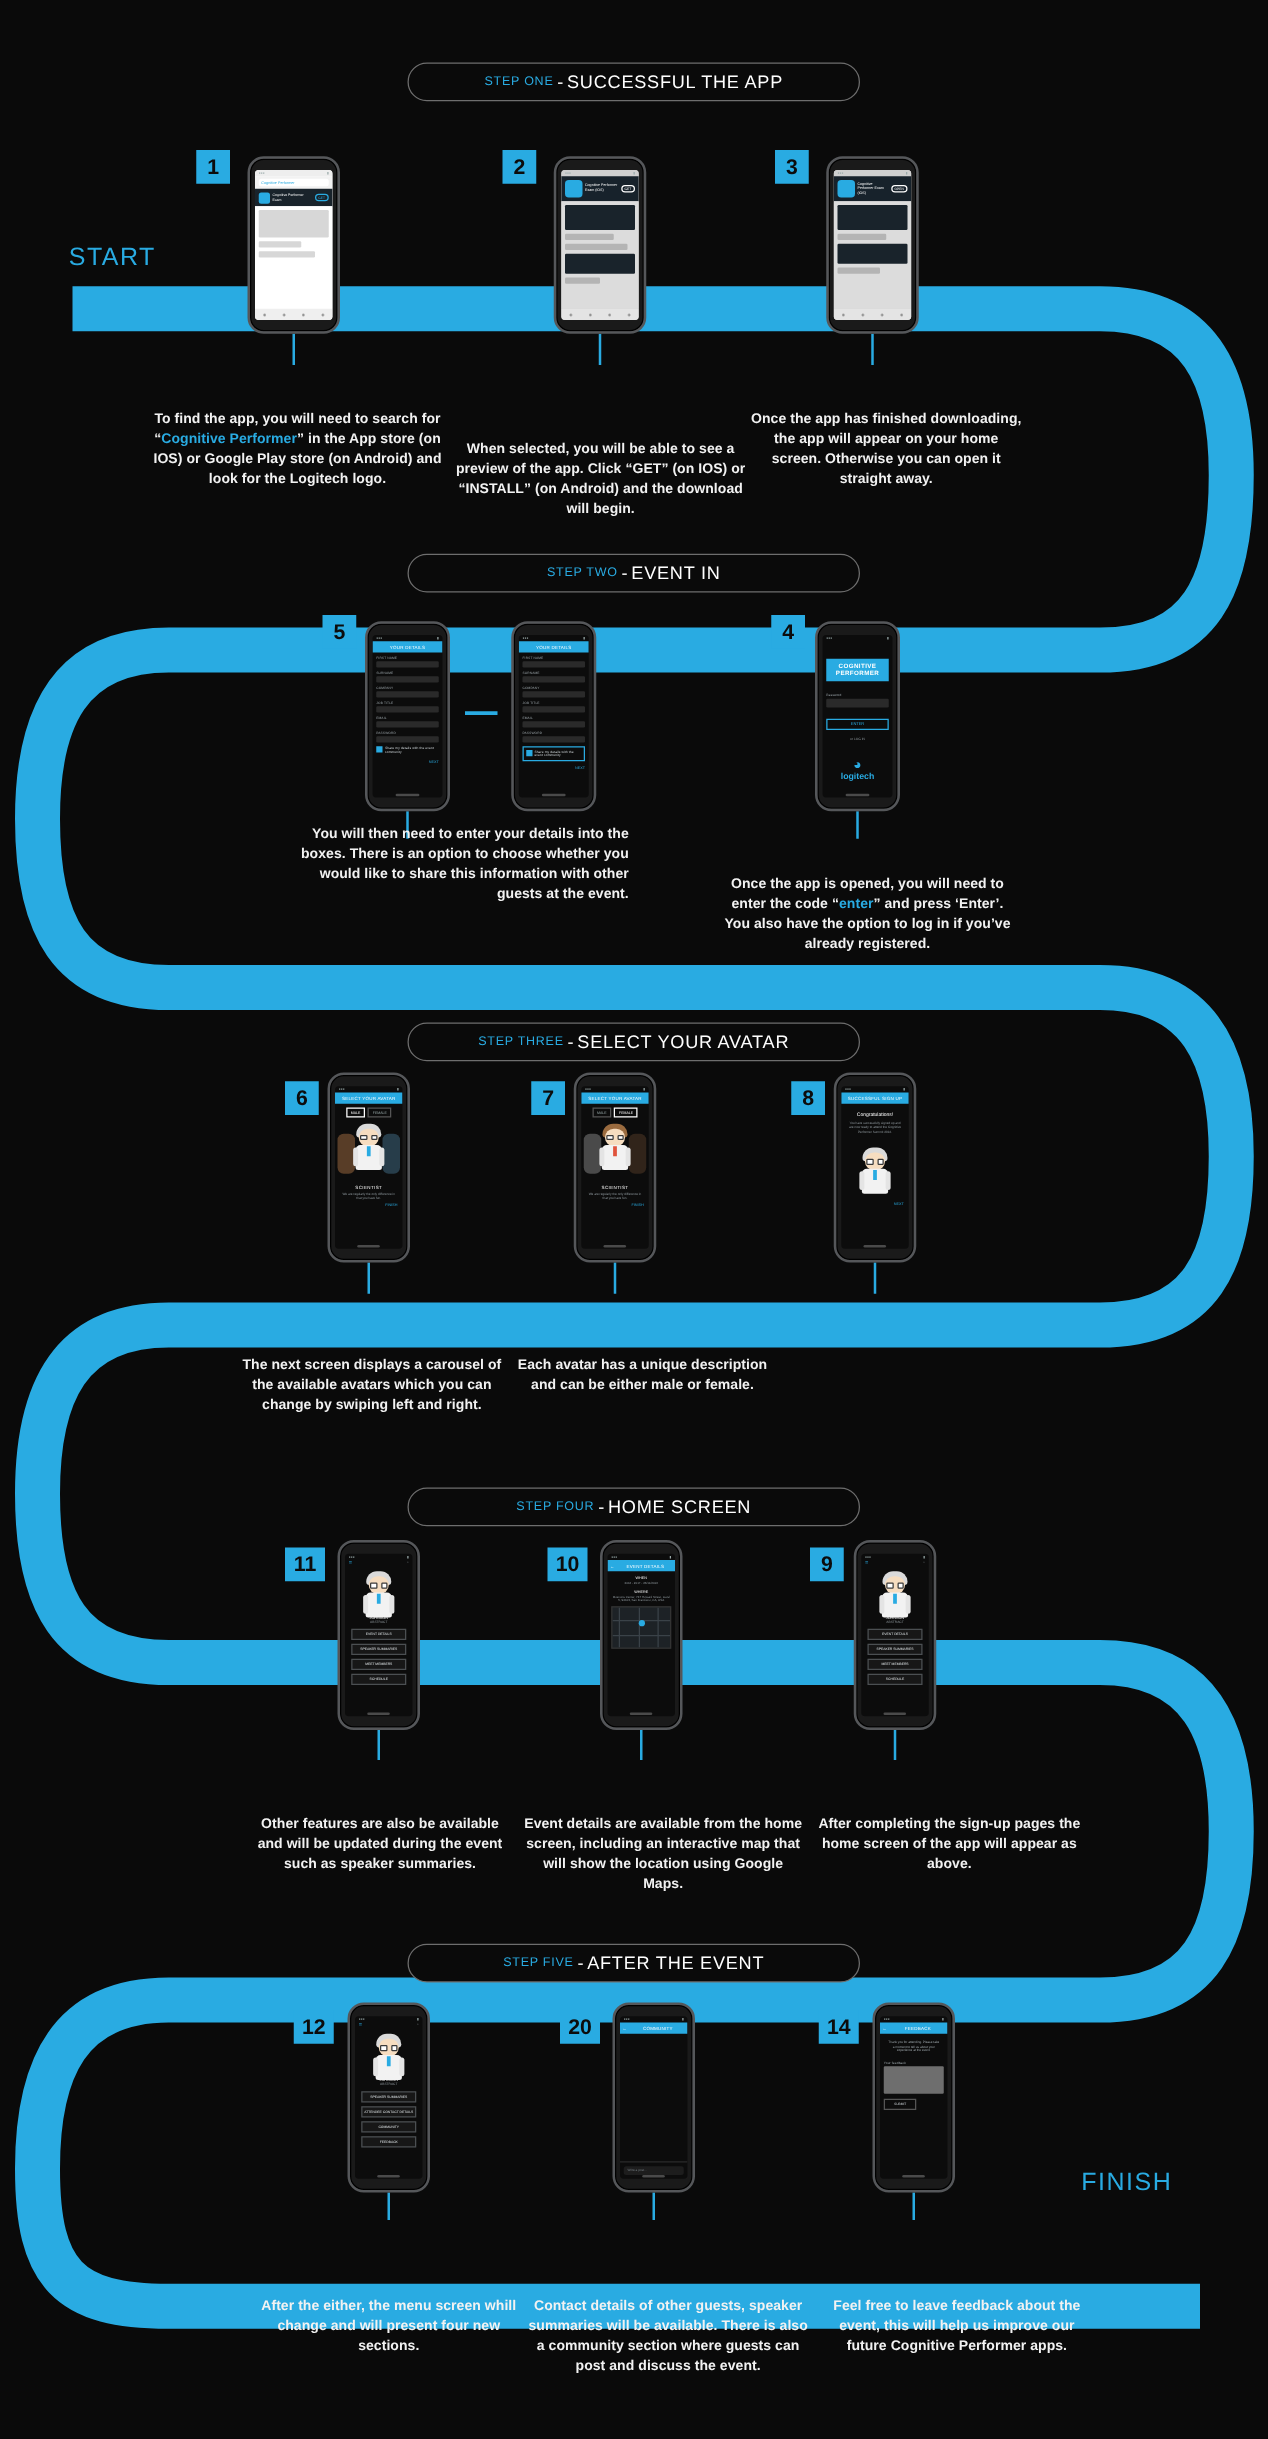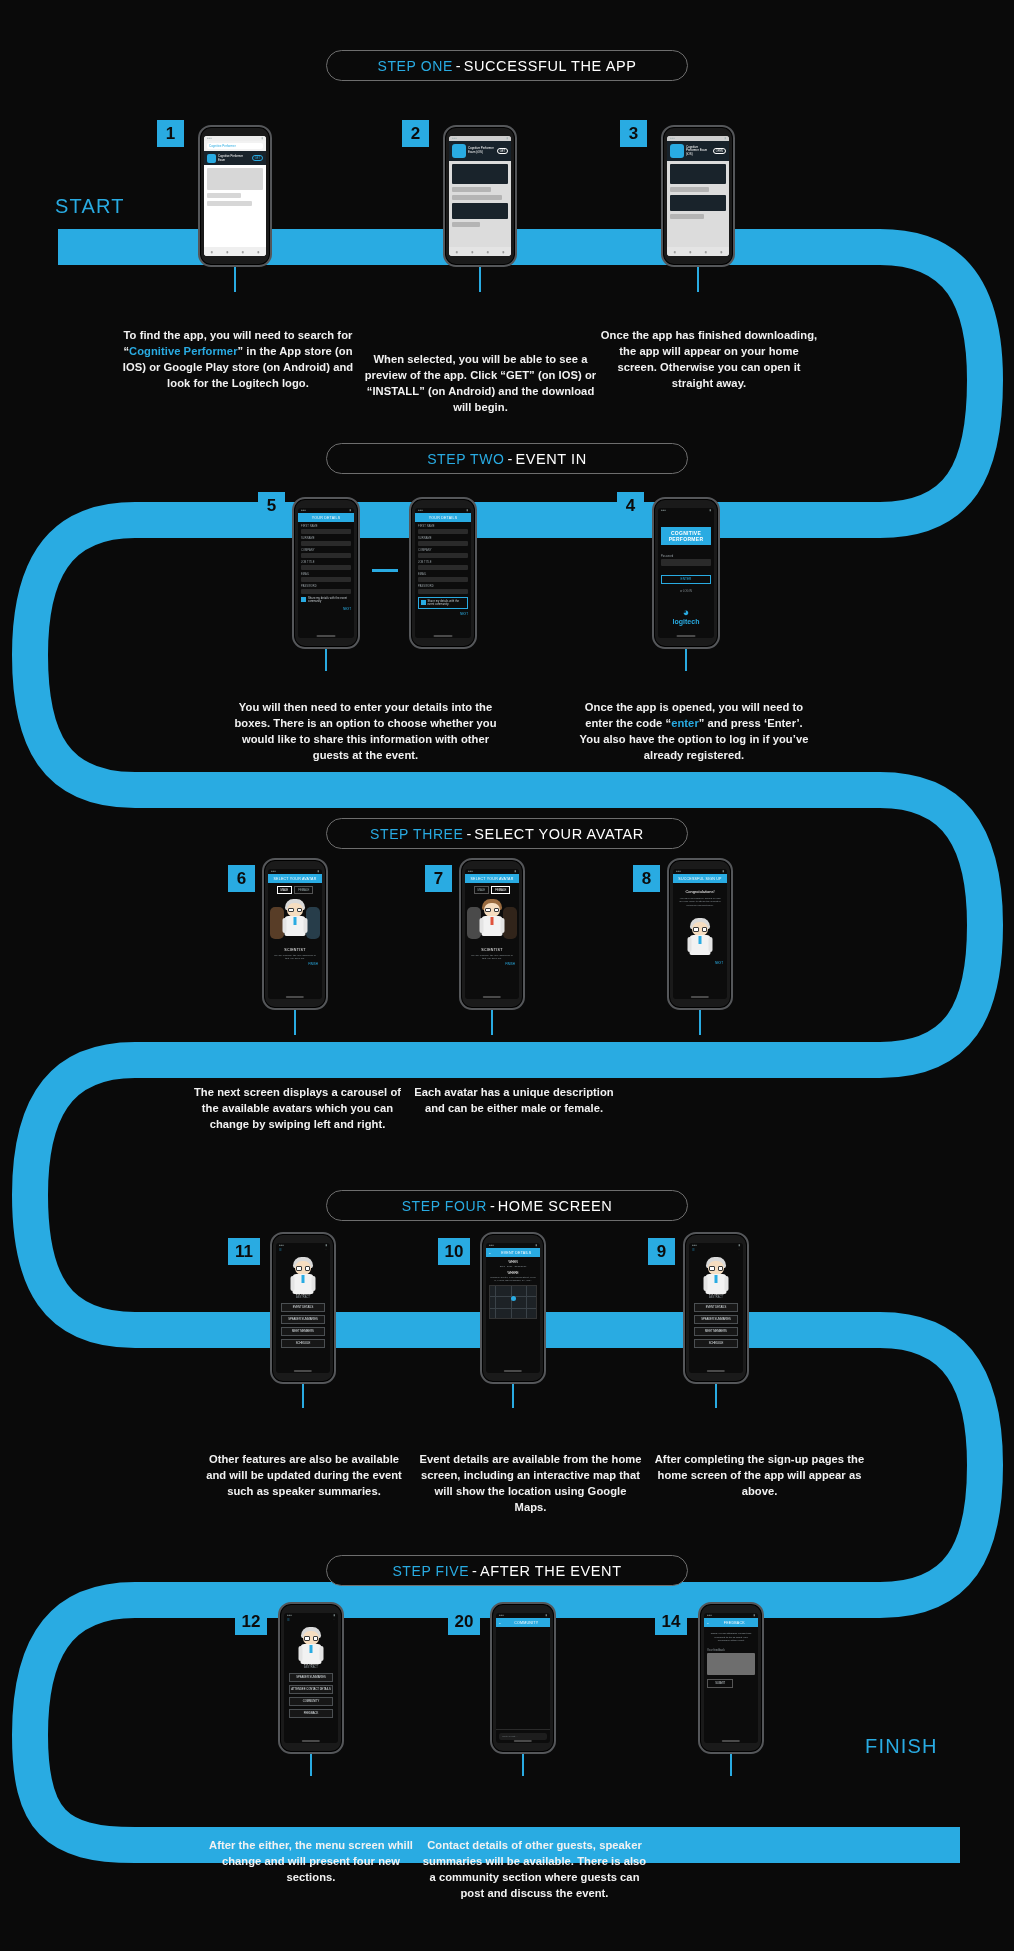--- a/index.html
+++ b/index.html
@@ -30,21 +30,21 @@
     border-radius: 16px;
     background: #0a0a0a;
     display: flex;
     align-items: center;
     justify-content: center;
     z-index: 6;
     white-space: nowrap;
   }
   .step-banner .st-num {
     color: #29abe2;
-    font-size: 14px;
+    font-size: 10px;
     letter-spacing: 0.6px;
   }
   .step-banner .st-sep {
     color: #ffffff;
     font-size: 14.5px;
     padding: 0 3px;
   }
   .step-banner .st-title {
     color: #ffffff;
     font-size: 14.5px;
@@ -387,21 +387,21 @@
         <div class="logi" style="margin-top:10px;">
           <div style="font-size:11px;line-height:1;">◕</div>
           <div>logitech</div>
         </div>
       </div>
       <div class="homebar"></div>
     </div>
   </div>
   <div class="stem" style="left:685px; top:649px; height:22px;"></div>
 
-  <div class="caption" style="left:228px; top:700px; width:275px;">You will then need to enter your details into the boxes. There is an option to choose whether you would like to share this information with other guests at the event.</div>
+  <div class="caption" style="left:228px; top:660px; width:275px;text-align:right;">You will then need to enter your details into the boxes. There is an option to choose whether you would like to share this information with other guests at the event.</div>
   <div class="caption" style="left:578px; top:700px; width:232px;">
     <span>Once the app is opened, you will need to enter the code “</span><span class="hl">enter</span><span>” and press ‘Enter’. You also have the option to log in if you’ve already registered.</span>
   </div>
 
   <div class="step-banner" style="top:818px;">
     <span class="st-num">STEP THREE</span>
     <span class="st-sep">-</span>
     <span class="st-title">SELECT YOUR AVATAR</span>
   </div>
 
@@ -695,14 +695,15 @@
         <div style="background:#6e6e6e;height:22px;border-radius:1px;"></div>
         <div style="margin-top:4px;border:.5px solid #555;font-size:2.6px;color:#cfd6da;text-align:center;padding:2px 0;width:55%;">SUBMIT</div>
       </div>
       <div class="homebar"></div>
     </div>
   </div>
   <div class="stem" style="left:730px; top:1754px; height:22px;"></div>
 
   <div class="caption" style="left:205px; top:1838px; width:212px;">After the either, the menu screen whill change and will present four new sections.</div>
   <div class="caption" style="left:422px; top:1838px; width:225px;">Contact details of other guests, speaker summaries will be available. There is also a community section where guests can post and discuss the event.</div>
+  <div class="caption" style="left:658px; top:1838px; width:215px;">Feel free to leave feedback about the event, this will help us improve our future Cognitive Performer apps.</div>
 
 </div>
 
 </body></html>

